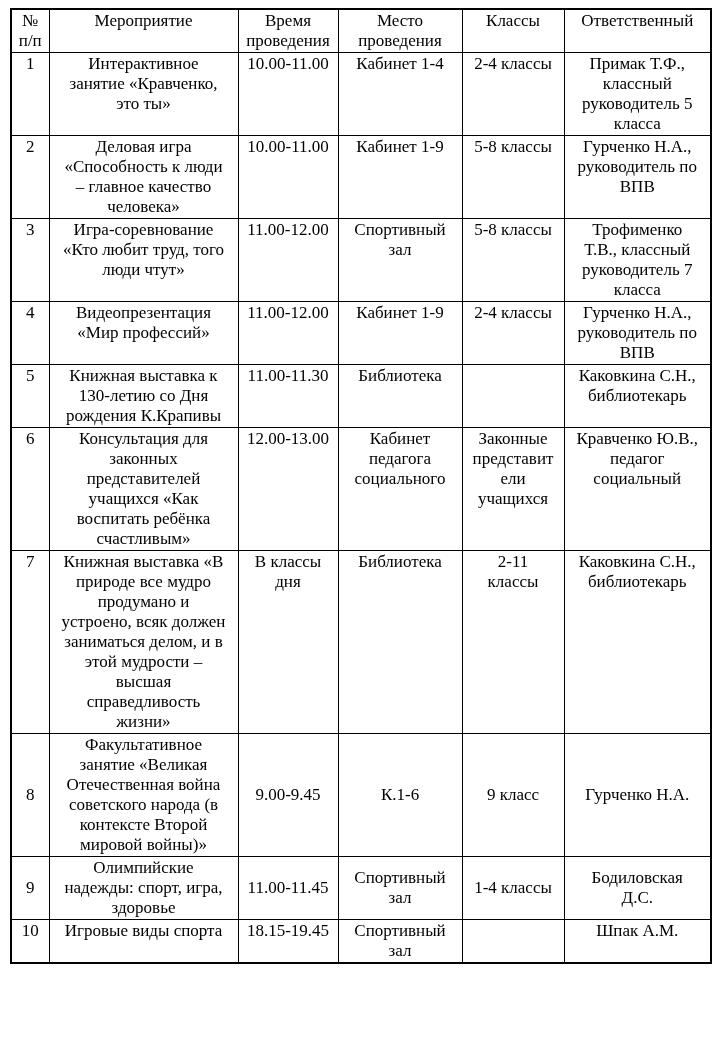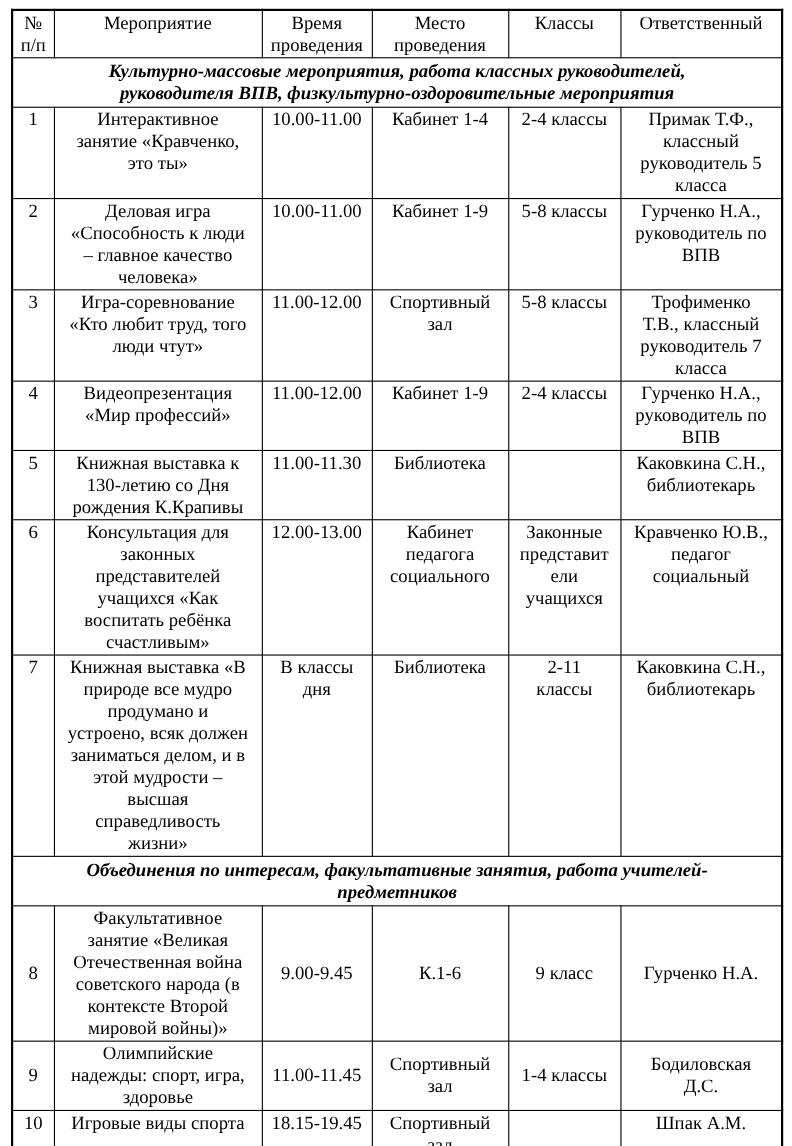--- a/index.html
+++ b/index.html
@@ -54,24 +54,20 @@
       <th>№ п/п</th>
       <th>Мероприятие</th>
       <th>Время проведения</th>
       <th>Место проведения</th>
       <th>Классы</th>
       <th>Ответственный</th>
     </tr>
   </thead>
   <tbody id="table-body">
       <tr>
-        <td colspan="6" class="section-title">Культурно-массовые мероприятия, работа классных руководителей,
-руководителя ВПВ, физкультурно-оздоровительные мероприятия</td>
-      </tr>
-      <tr>
         <td>1</td>
         <td>Интерактивное
 занятие «Кравченко,
 это ты»</td>
         <td>10.00-11.00</td>
         <td>Кабинет 1-4</td>
         <td>2-4 классы</td>
         <td>Примак Т.Ф.,
 классный
 руководитель 5
@@ -158,24 +154,20 @@
 справедливость
 жизни»</td>
         <td>В классы
 дня</td>
         <td>Библиотека</td>
         <td>2-11
 классы</td>
         <td>Каковкина С.Н.,
 библиотекарь</td>
       </tr>
-      <tr>
-        <td colspan="6" class="section-title">Объединения по интересам, факультативные занятия, работа учителей-
-предметников</td>
-      </tr>
       <tr class="vmid">
         <td>8</td>
         <td>Факультативное
 занятие «Великая
 Отечественная война
 советского народа (в
 контексте Второй
 мировой войны)»</td>
         <td>9.00-9.45</td>
         <td>К.1-6</td>

